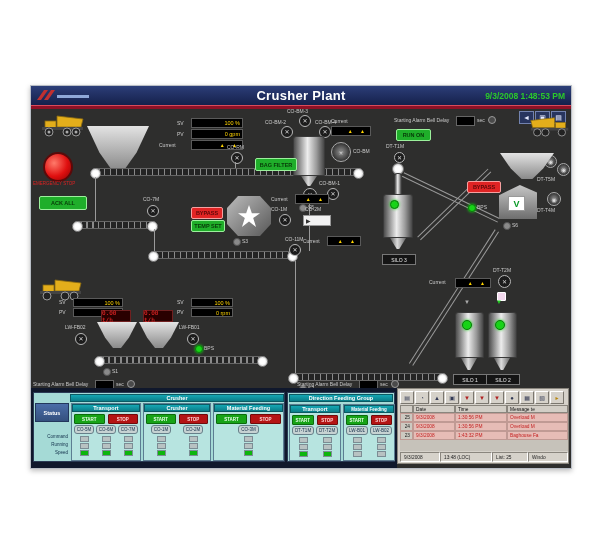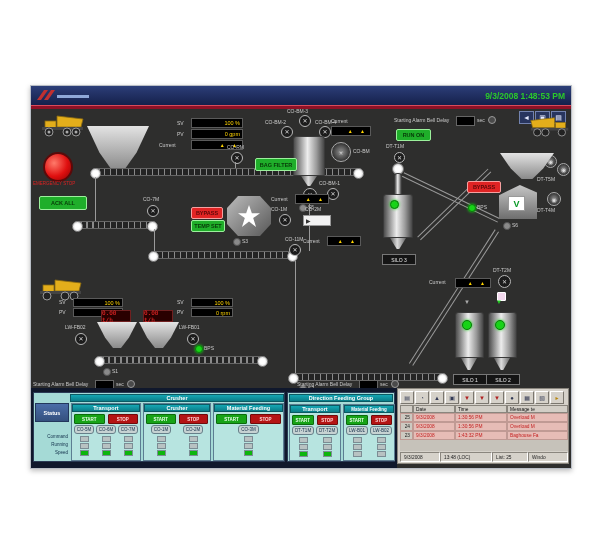--- a/index.html
+++ b/index.html
@@ -69,20 +69,21 @@
 <body>
 
 <div id="screen">
 
   <div id="titlebar">
     <svg class="abs" style="left:4px;top:2px" width="64" height="14">
       <polygon points="2,12 9,2 13,2 6,12" fill="#c23030"></polygon>
       <polygon points="9,12 16,2 20,2 13,12" fill="#c23030"></polygon>
       <rect x="22" y="7" width="32" height="3" fill="#8fa8d8"></rect>
     </svg>
+    <div id="title">Crusher Plant</div>
     <div id="dtime">9/3/2008 1:48:53 PM</div>
   </div>
   <div id="redline"></div>
 
   <div class="navbtn" style="left:488px;top:25px">◄</div>
   <div class="navbtn" style="left:504px;top:25px">▣</div>
   <div class="navbtn" style="left:520px;top:25px">▤</div>
 
   <div class="lbl" style="left:363px;top:31px">Starting Alarm Bell Delay</div>
   <div class="secbox" style="left:425px;top:30px"></div>

